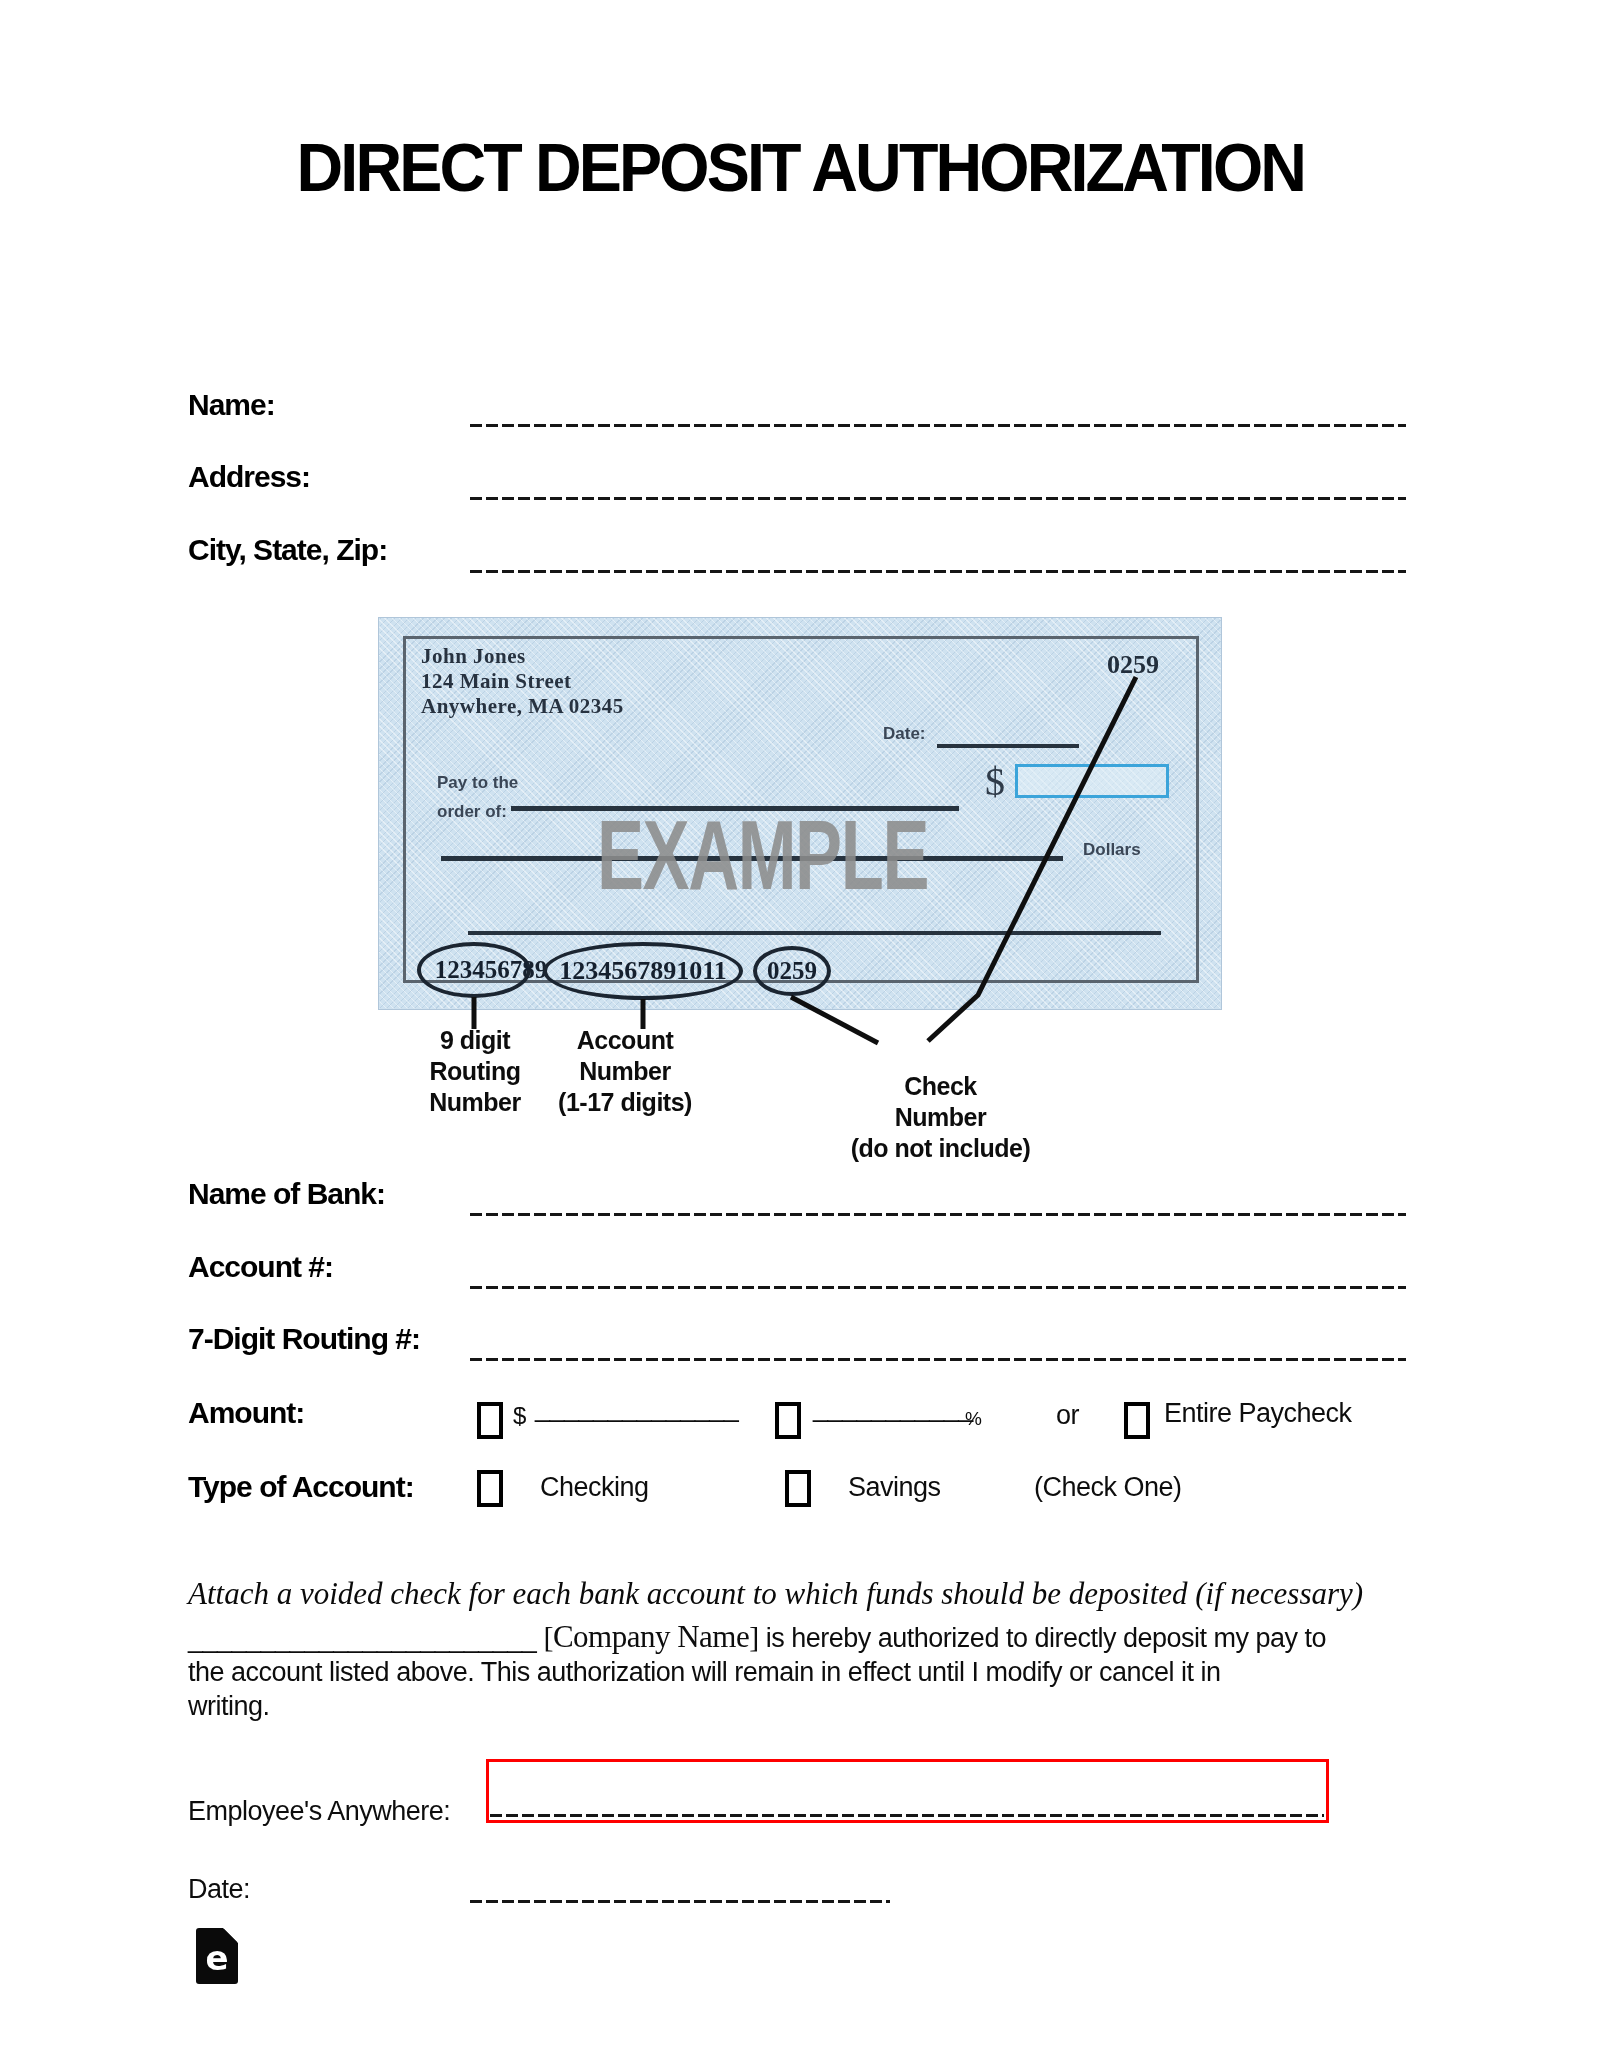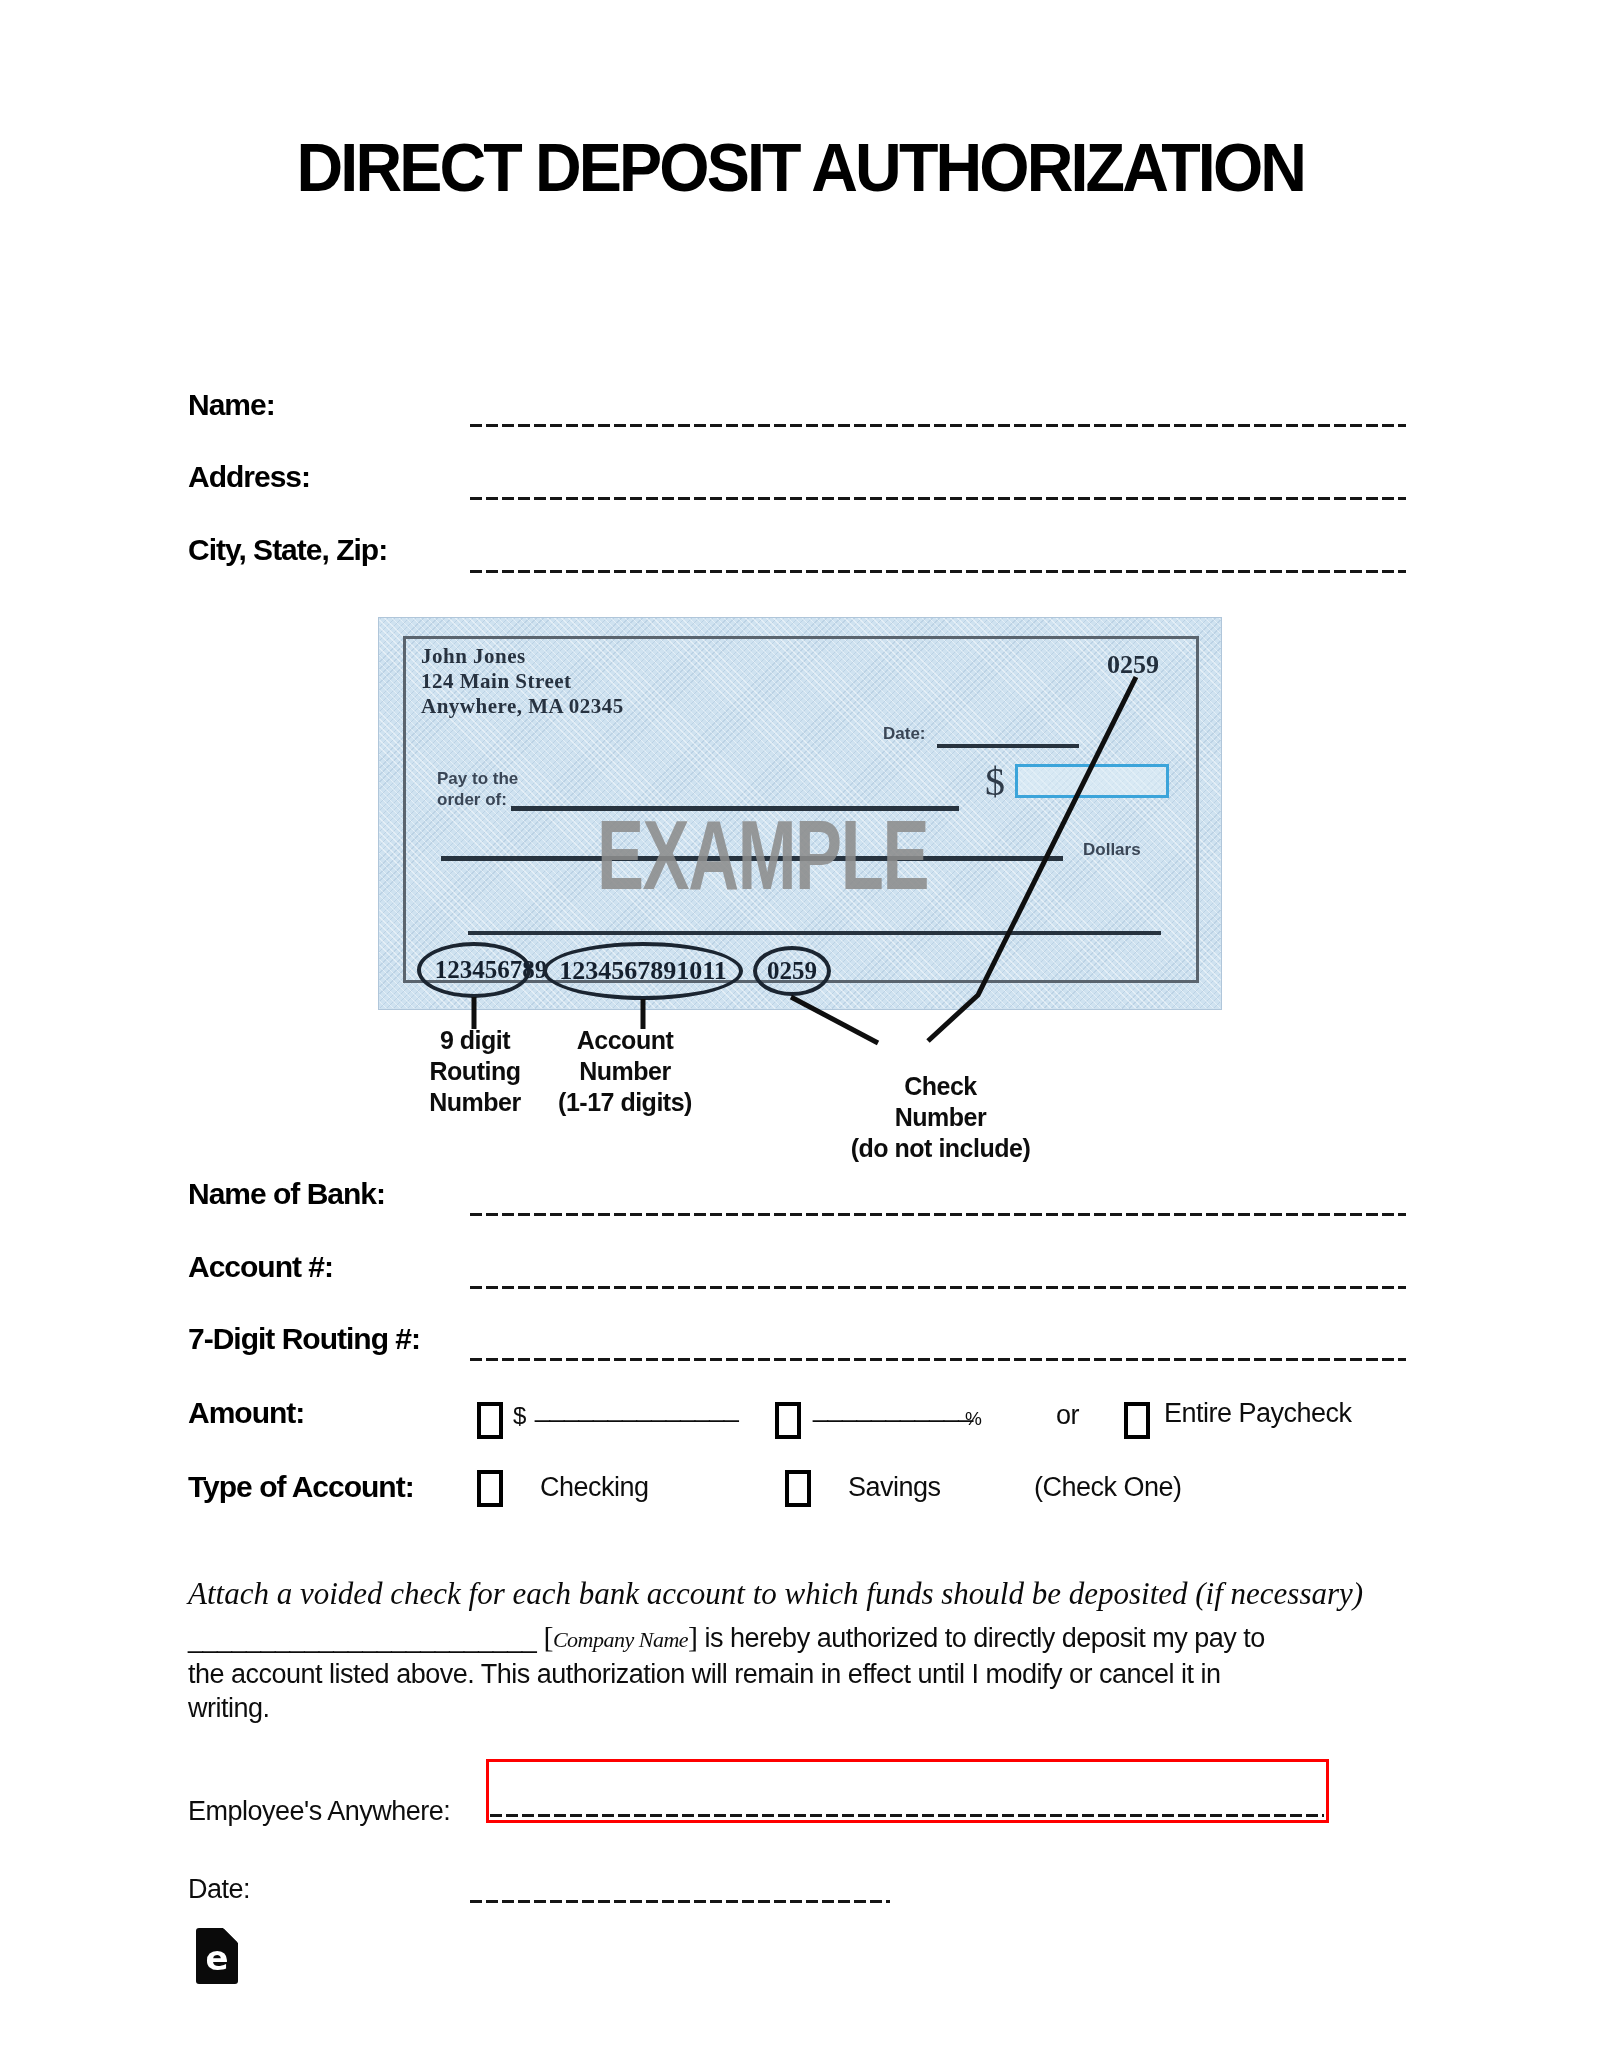--- a/index.html
+++ b/index.html
@@ -42,21 +42,21 @@
   }
   .check-frame { position:absolute; left:24px; right:22px; top:18px; bottom:26px; border:3px solid #5a646e; }
   .payer { position:absolute; left:42px; top:26px; font-family:"Liberation Serif","DejaVu Serif",serif;
            font-weight:700; font-size:21px; line-height:25px; color:#273240; letter-spacing:0.5px; }
   .chk-no-top { position:absolute; left:728px; top:32px; font-family:"Liberation Serif","DejaVu Serif",serif;
                 font-weight:700; font-size:26px; color:#222e3c; }
   .date-lbl { position:absolute; left:504px; top:106px; font-size:17px; font-weight:700; color:#3a4document6;color:#3a4656; }
   .cline { position:absolute; background:#27333f; }
   .date-line { left:558px; top:126px; width:142px; height:4px; }
   .payto { position:absolute; left:58px; top:150px; font-size:17px; font-weight:700; color:#3a4656;
-           line-height:21px; white-space:pre-line; }
+           line-height:29px; white-space:pre-line; }
   .pay-line { left:132px; top:188px; width:448px; height:5px; }
   .dollar-sign { position:absolute; left:606px; top:140px; font-family:"Liberation Serif","DejaVu Serif",serif;
                  font-size:40px; color:#303c4a; }
   .amount-box { position:absolute; left:636px; top:146px; width:154px; height:34px;
                 border:3px solid #3ba4da; background:rgba(224,238,248,0.55); }
   .dollars-lbl { position:absolute; left:704px; top:222px; font-size:17px; font-weight:700; color:#3a4656; }
   .words-line { left:62px; top:238px; width:622px; height:5px; }
   .watermark { position:absolute; left:218px; top:188px; font-size:98px; font-weight:700; color:#8d8d8d;
                letter-spacing:-2px; transform:scaleX(0.72); transform-origin:left top; opacity:0.88;
                line-height:1; white-space:nowrap; }
@@ -73,21 +73,21 @@
   .callout-routing { left:18px; width:158px; }
   .callout-account { left:152px; width:190px; }
   .callout-checkno { left:445px; width:235px;margin-top:46px; }
 
   
   .attach-note { left:188px; top:1576px; font-family:"Liberation Serif","DejaVu Serif",serif;
                  font-style:italic; font-size:31px; color:#0a0a0a; white-space:nowrap; }
   .auth-para { left:188px; top:1620px; width:1250px; font-size:27px; letter-spacing:-0.5px;
                line-height:34px; color:#0d0d0d; }
   .serif-up { font-family:"Liberation Serif","DejaVu Serif",serif; font-size:30px; }
-  .serif-it { font-family:"Liberation Serif","DejaVu Serif",serif; font-style:italic; font-size:22px; }
+  .serif-it { font-family:"Liberation Serif","DejaVu Serif",serif; font-size:31px; }
 
   
   .sig-box { left:486px; top:1759px; width:843px; height:64px; border:3px solid #ff0000; background:transparent; }
   .sig-line { left:490px; top:1814px; width:834px; }
   .date-line2 { left:470px; top:1900px; width:420px; }
 
   
   .logo { left:196px; top:1928px; width:42px; height:56px; background:#0a0a0a; border-radius:3px; }
   .logo .fold-notch { position:absolute; top:0; right:0; width:0; height:0;
                       border-top:15px solid #ffffff; border-left:15px solid transparent; }

